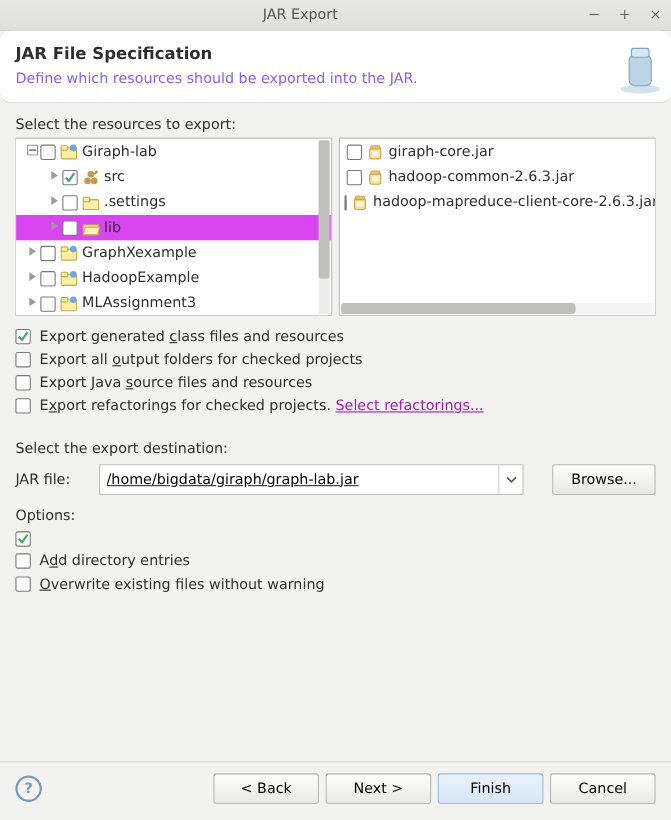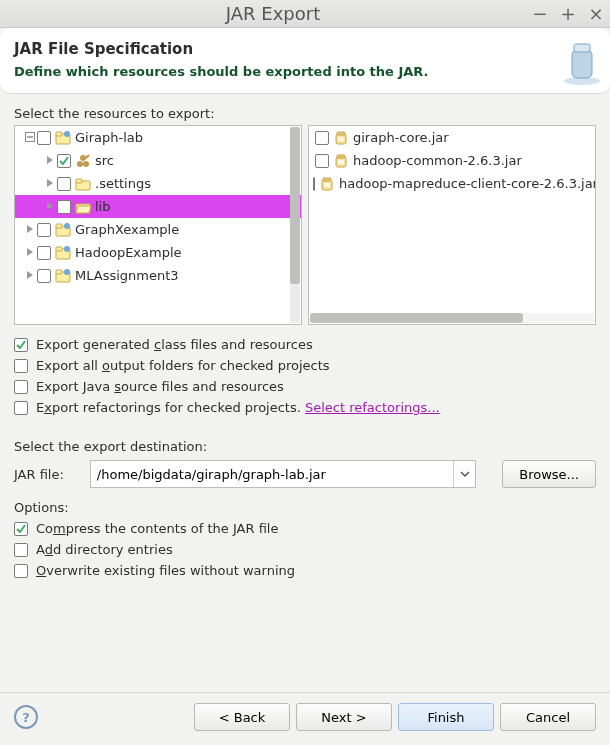--- a/index.html
+++ b/index.html
@@ -12,42 +12,42 @@
     width: 610px;
     height: 745px;
     overflow: hidden;
   }
   .titlebar {
     height: 28px;
     background: linear-gradient(#e8e8e6,#dedede);
     display: flex;
     align-items: center;
     border-bottom: 1px solid #c8c8c6;
-    font-size: 18px;
+    font-size: 13px;
     color: #555;
   }
   .titlebar .title { flex:1; text-align:center; }
   .titlebar .wbtn { width: 16px; height:16px; margin: 0 6px; display:inline-flex; align-items:center; justify-content:center; color:#666; }
   .header {
     background: #fff;
     padding: 12px 14px 14px 14px;
     border-bottom: 1px solid #d8d8d6;
     position: relative;
     border-radius: 10px;
   }
   .header h1 { margin:0 0 6px 0; font-size: 15px; font-weight: bold; }
-  .header p { margin:0; font-size: 13px; color:#14532d;font-weight:bold; }
+  .header p { margin:0; font-size: 13px; color:#8b5cf6; }
   .jar-icon { position:absolute; right:8px; top:8px; }
   .body { padding: 12px 14px 0 14px; }
   .section-label { margin-bottom: 4px; }
   .panes { display:flex; gap:6px; margin-bottom: 12px; }
   .tree, .list {
     background:#fff;
     border:1px solid #bdbdbb;
-    height: 200px;
+    height: 162px;
     flex:1;
     overflow: auto;
     position:relative;
   }
   .tree-inner { width: 100%; }
   .row {
     display:flex; align-items:center;
     height: 23px;
     padding-left: 4px;
     white-space: nowrap;
@@ -70,28 +70,28 @@
   .vscroll {
     position:absolute; right:1px; top:1px; bottom:1px; width:10px;
     background: rgba(180,180,180,0.25);
   }
   .vscroll .thumb { position:absolute; left:0; right:0; background:#bfbfbd; border-radius:3px; }
   .hscroll {
     position:absolute; left:1px; right:1px; bottom:1px; height:10px;
     background: rgba(180,180,180,0.15);
   }
   .hscroll .thumb { position:absolute; top:0; bottom:0; background:#bfbfbd; border-radius:3px; }
-  .check-line { display:flex; align-items:flex-end; margin: 6px 0; }
+  .check-line { display:flex; align-items:flex-start; margin: 6px 0; }
   .check-line .chk { margin-right:8px; }
   .check-line .u { text-decoration: underline; }
   a.dimlink { color:#a21caf; text-decoration: underline; cursor:pointer; }
   .dest-row { display:flex; align-items:center; gap:26px; margin: 6px 0 6px 0; }
   .combo {
     flex:1; display:flex; align-items:stretch;
-    border:1px solid #bdbdbb; background:#fff; height:28px;
+    border:1px solid #bdbdbb; background:#fff; height:28px;text-decoration:underline;
   }
   .combo input { flex:1; border:none; outline:none; padding:0 6px; font: inherit; background:transparent; }
   .combo .dd { width:22px; border-left:1px solid #cfcfcd; display:flex; align-items:center; justify-content:center; cursor:pointer; color:#555; }
   .btn {
     height:28px; padding: 4px 16px;
     background: linear-gradient(#fdfdfd,#e9e9e7);
     border:1px solid #b8b8b6; border-radius:3px;
     cursor:pointer; font:inherit;
   }
   .btn.default { background: linear-gradient(#eaf2fb,#d6e6f7); border-color:#9cbde0; }
@@ -325,21 +325,20 @@
 
   <div style="height:6px"></div>
   <div class="section-label">Options:</div>
   <div id="optsBlock">
       <div class="check-line">
         <span class="chk checked">
           <svg width="10" height="10">
             <path d="M1 5 L4 8 L9 1" fill="none" stroke="#4a6" stroke-width="2"></path>
           </svg>
         </span>
-        <span>Co<span class="u">m</span>press the contents of the JAR file</span>
       </div>
       <div class="check-line">
         <span class="chk"></span>
         <span>A<span class="u">d</span>d directory entries</span>
       </div>
       <div class="check-line">
         <span class="chk"></span>
         <span><span class="u">O</span>verwrite existing files without warning</span>
       </div>
     </div>

